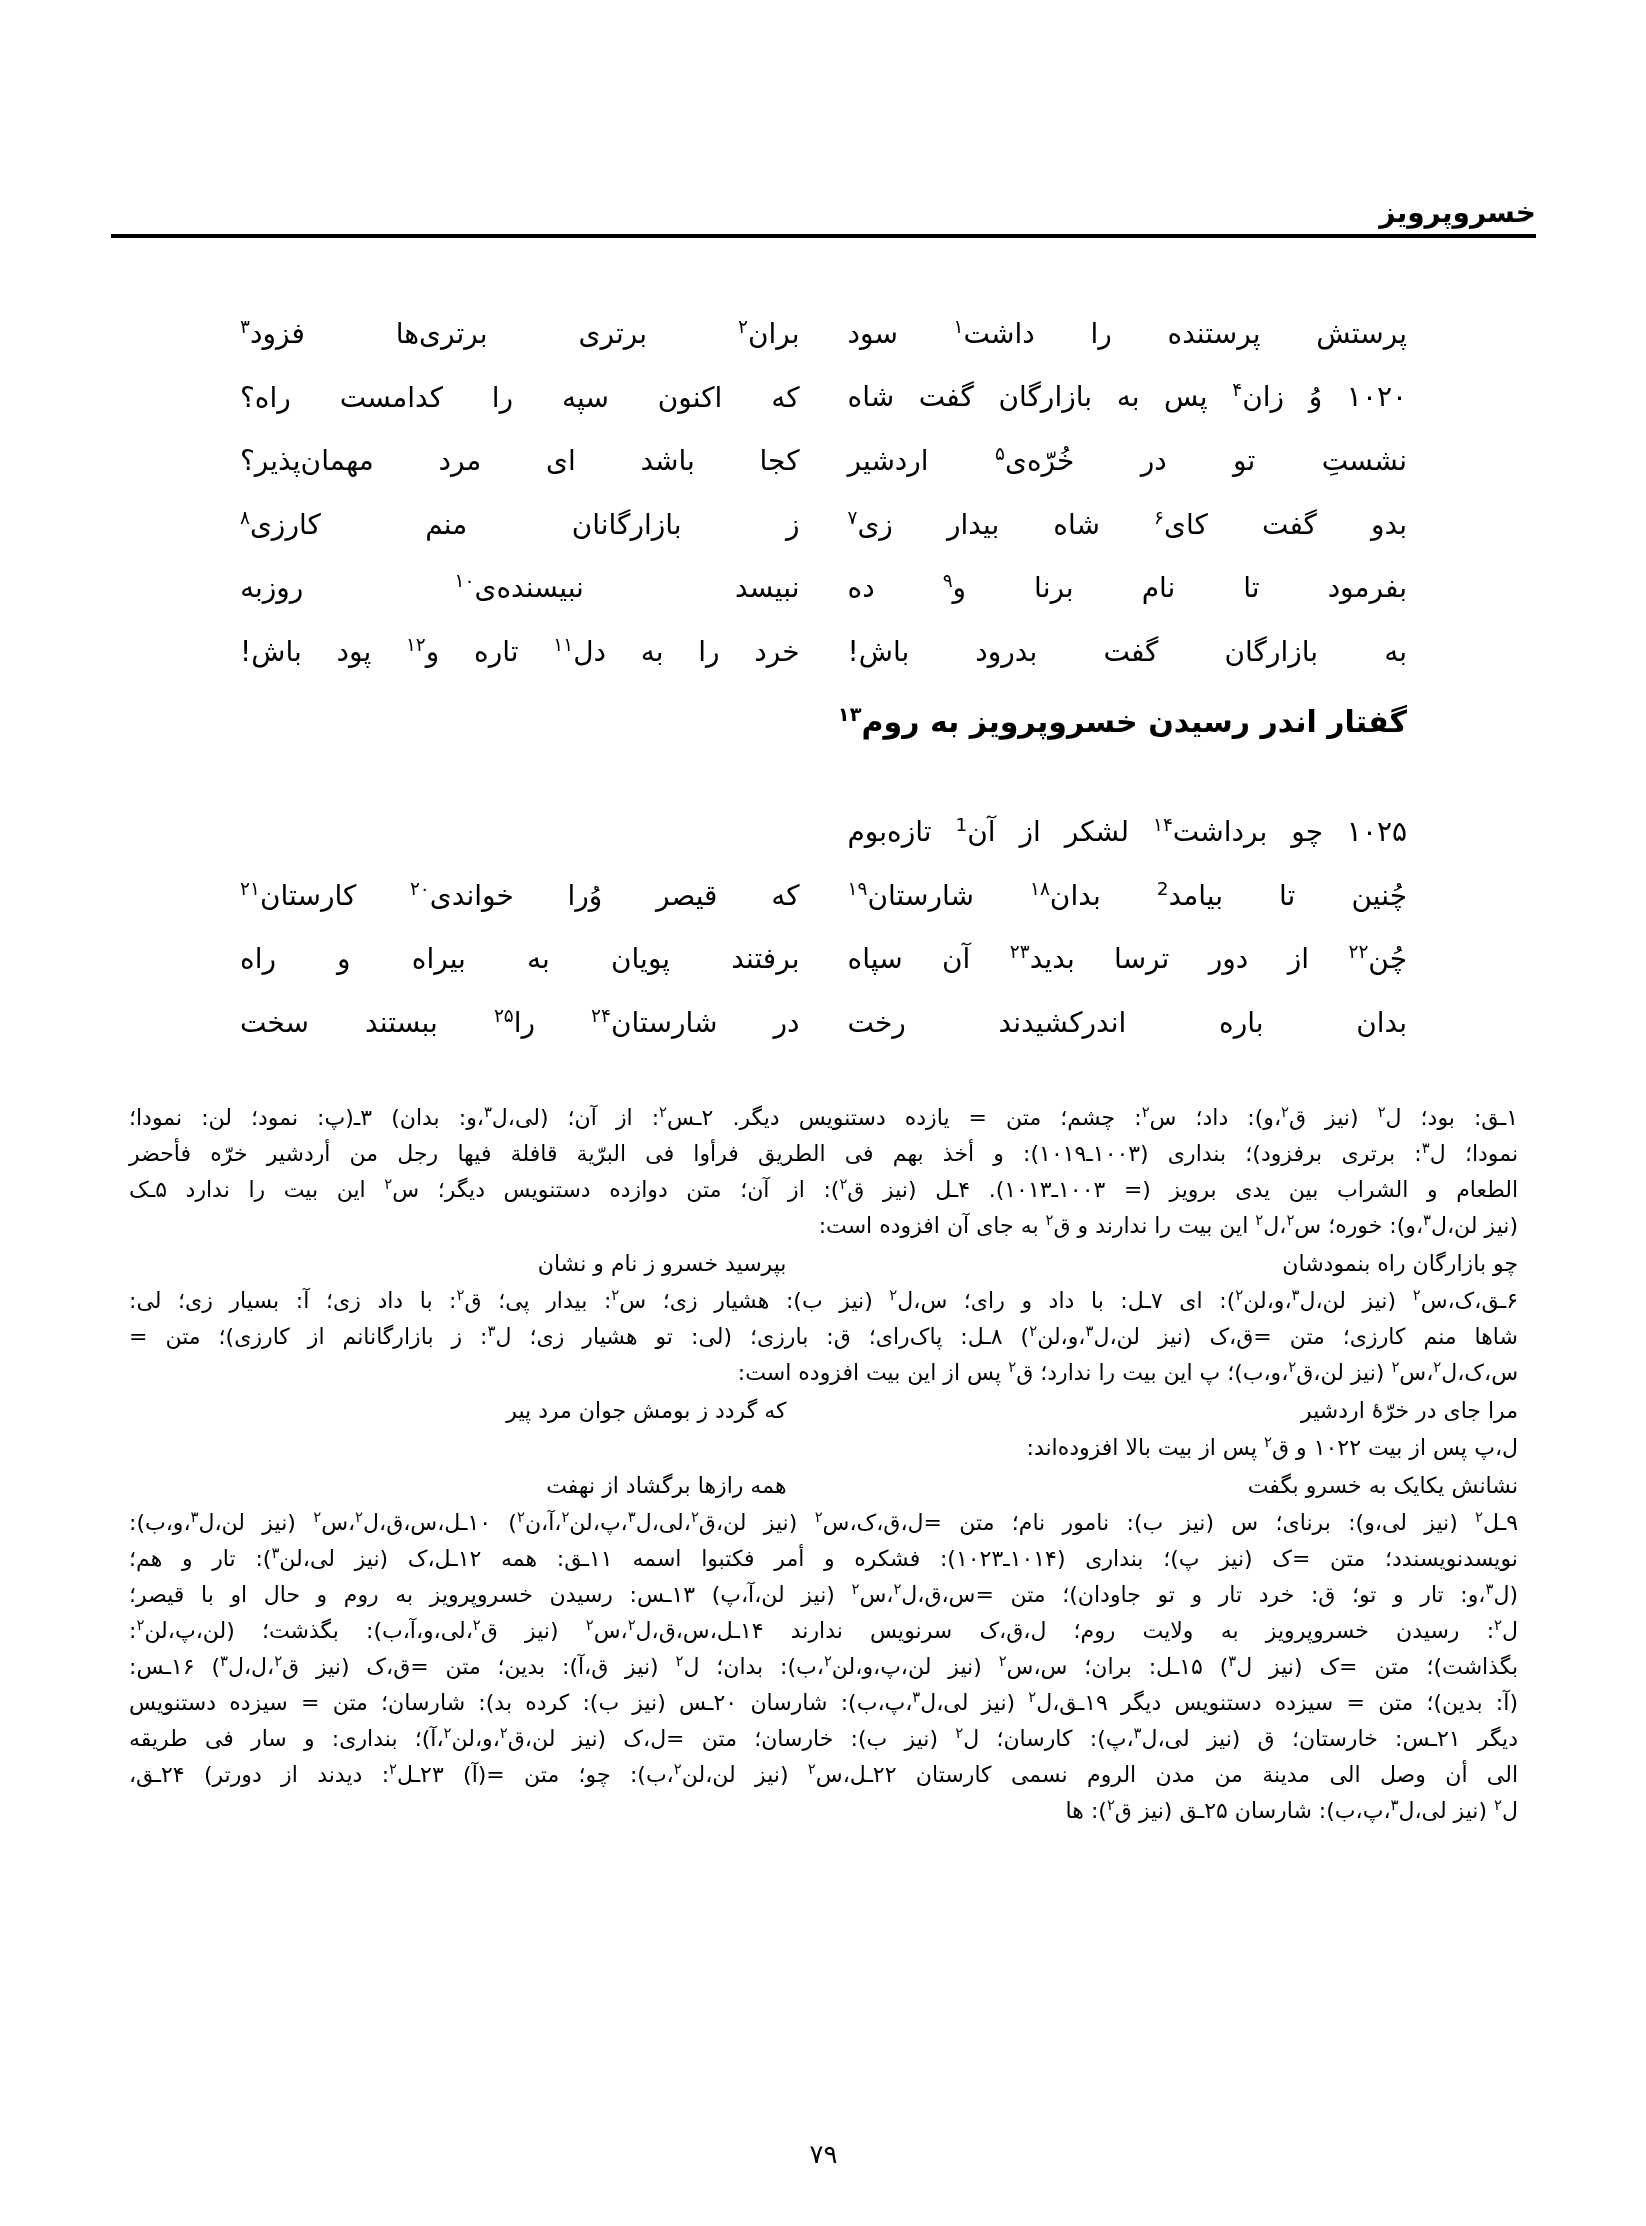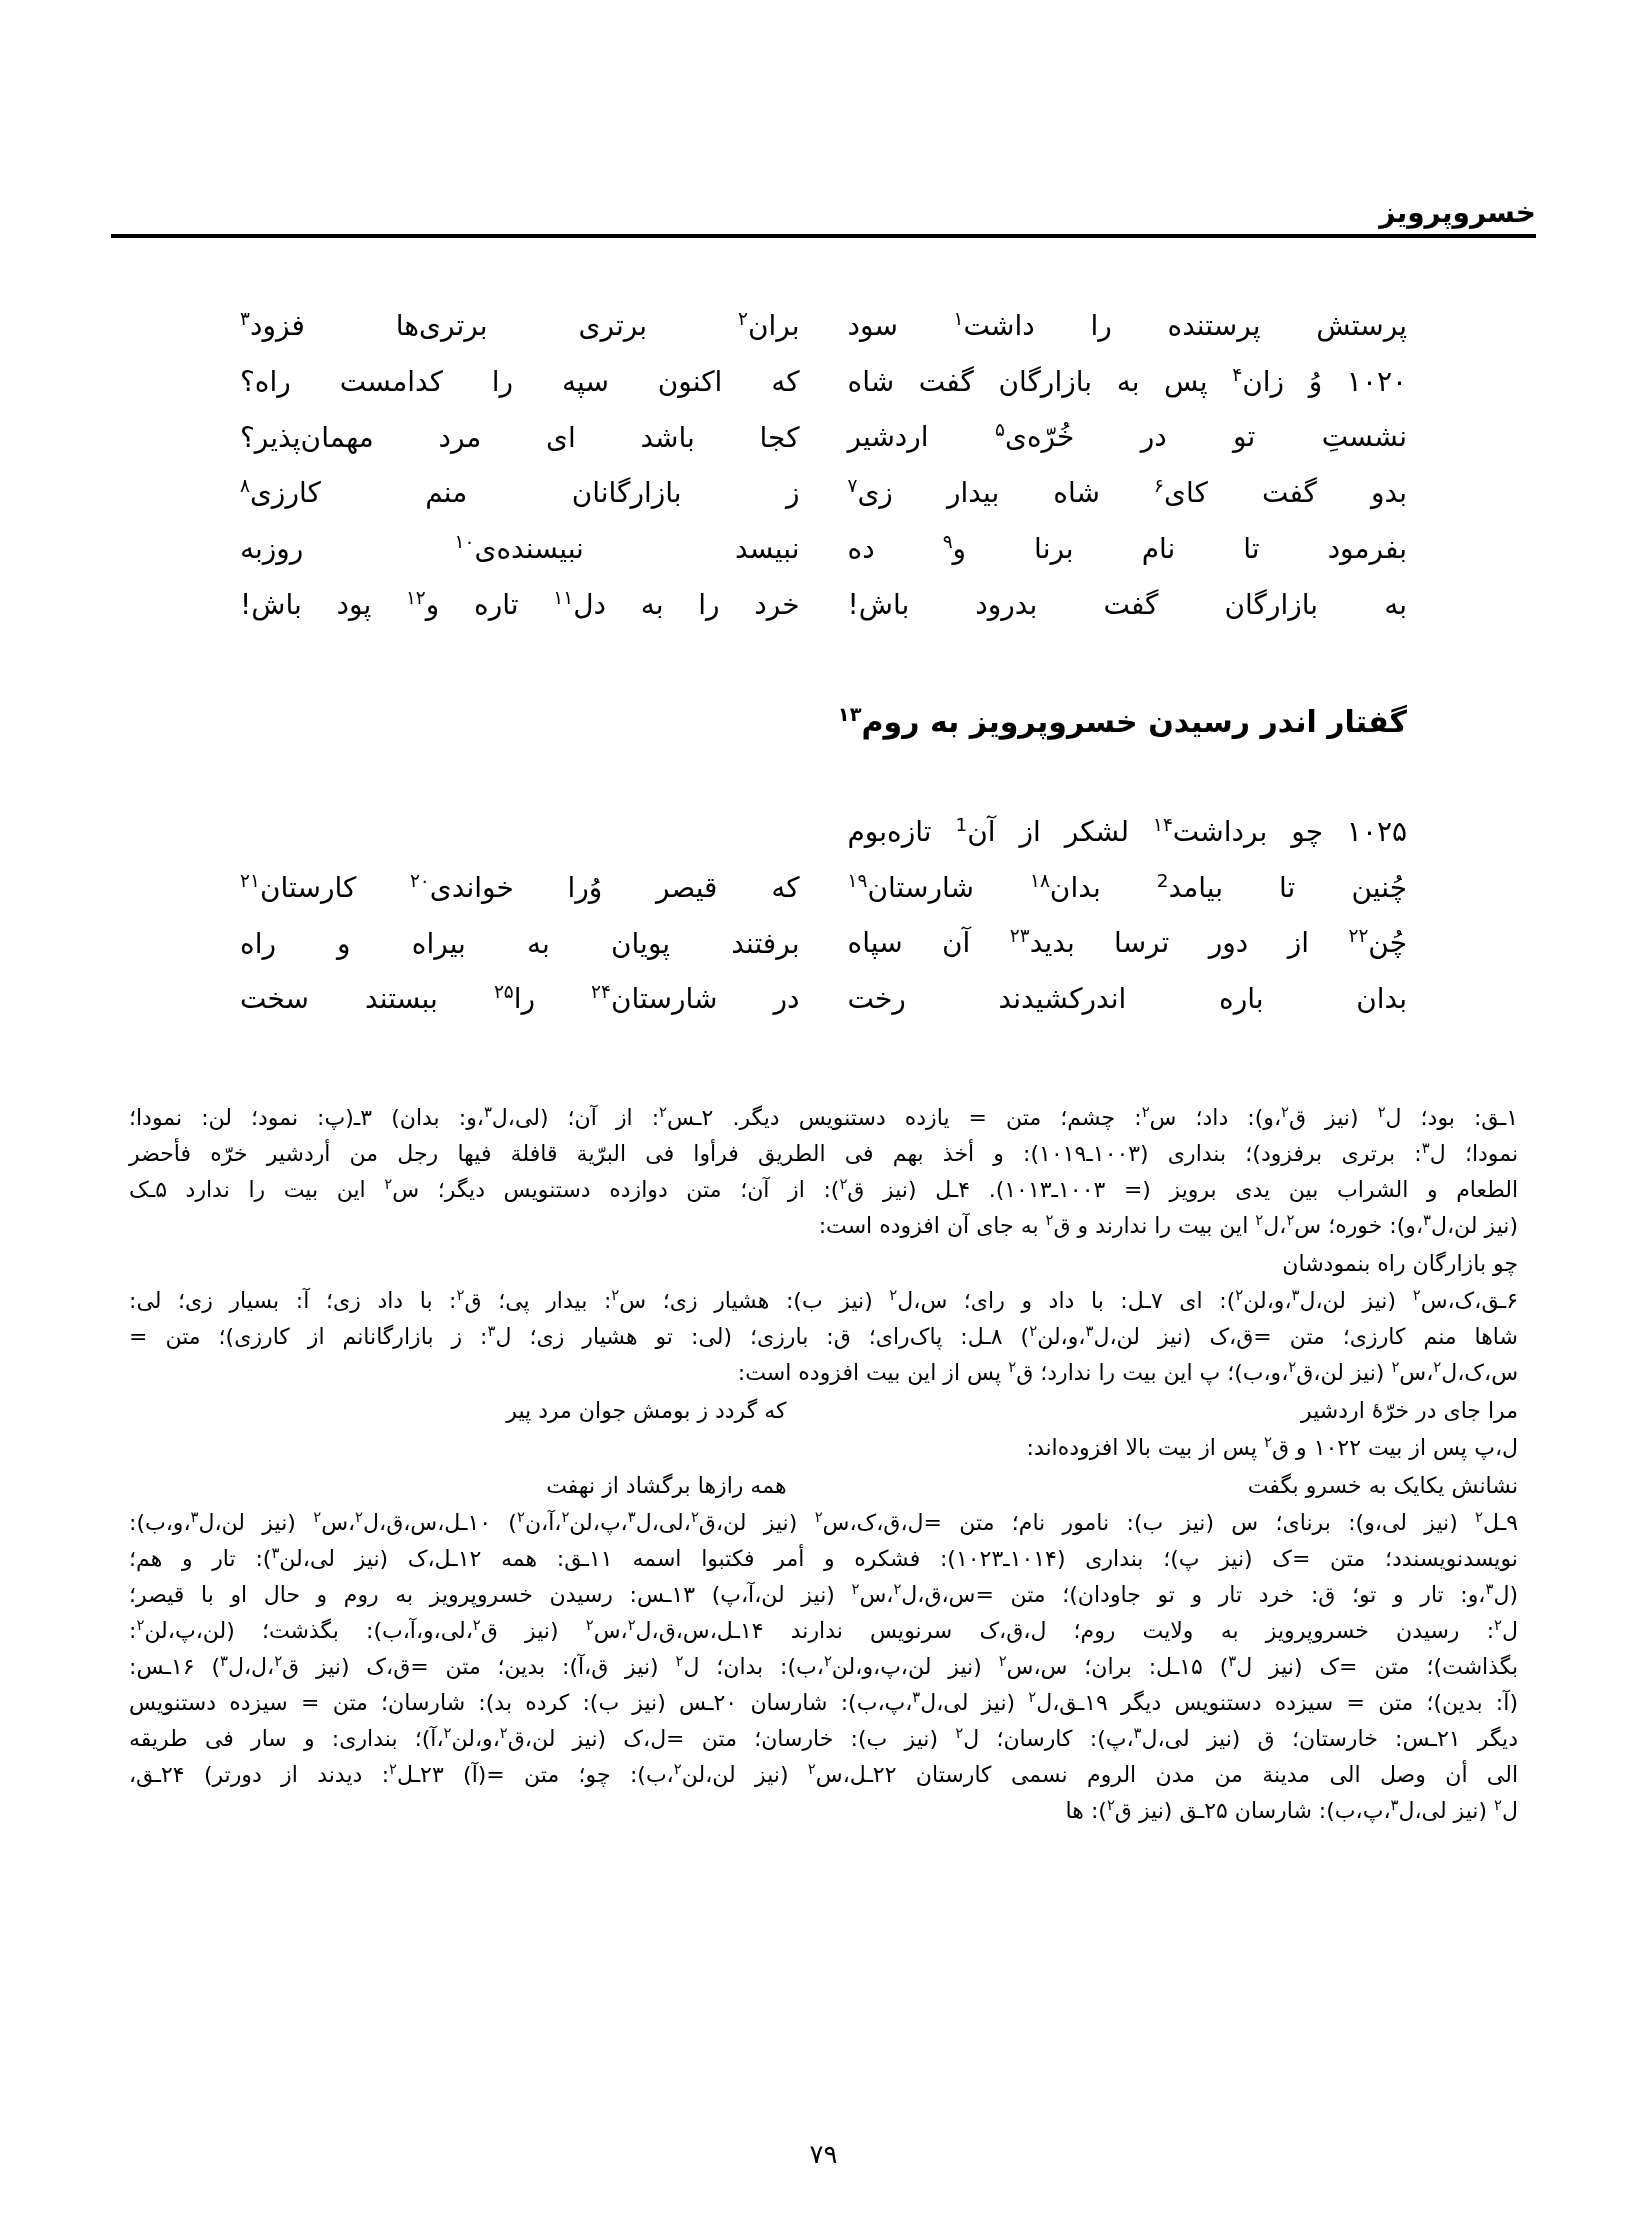--- a/index.html
+++ b/index.html
@@ -73,20 +73,21 @@
     text-align-last: justify;
     padding-left: 24px;
     box-sizing: border-box;
   }
   .hemistich.left {
     width: 50%;
     text-align: justify;
     text-align-last: justify;
     padding-right: 24px;
     box-sizing: border-box;
+    margin-top: 8px;
   }
   .hemistich .num {
     font-size: 18.5px;
     vertical-align: super;
   }
 
   
   .section-heading {
     position: absolute;
     top: 703px;
@@ -211,20 +212,21 @@
   <div class="footnotes">
     <div id="fn-part-1">
         <p>۱ـق: بود؛ ل<sup class="fn-sup">۲</sup> (نیز ق<sup class="fn-sup">۲</sup>،و): داد؛ س<sup class="fn-sup">۲</sup>: چشم؛ متن = یازده دستنویس دیگر.   ۲ـس<sup class="fn-sup">۲</sup>: از آن؛ (لی،ل<sup class="fn-sup">۳</sup>،و: بدان)   ۳ـ(پ: نمود؛ لن: نمودا؛</p>
         <p>نمودا؛ ل<sup class="fn-sup">۳</sup>: برتری برفزود)؛ بنداری (۱۰۰۳ـ۱۰۱۹): و أخذ بهم فی الطریق فرأوا فی البرّیة قافلة فیها رجل من أردشیر خرّه فأحضر</p>
         <p>الطعام و الشراب بین یدی برویز (= ۱۰۰۳ـ۱۰۱۳).   ۴ـل (نیز ق<sup class="fn-sup">۲</sup>): از آن؛ متن دوازده دستنویس دیگر؛ س<sup class="fn-sup">۲</sup> این بیت را ندارد   ۵ـک</p>
         <p class="last-right">(نیز لن،ل<sup class="fn-sup">۳</sup>،و): خوره؛ س<sup class="fn-sup">۲</sup>،ل<sup class="fn-sup">۲</sup> این بیت را ندارند و ق<sup class="fn-sup">۲</sup> به جای آن افزوده است:</p>
       </div>
 
     <div class="fn-couplet">
       <div class="fh right">چو بازارگان راه بنمودشان</div>
+      <div class="fh left">بپرسید خسرو ز نام و نشان</div>
     </div>
 
     <div id="fn-part-2">
         <p>۶ـق،ک،س<sup class="fn-sup">۲</sup> (نیز لن،ل<sup class="fn-sup">۳</sup>،و،لن<sup class="fn-sup">۲</sup>): ای   ۷ـل: با داد و رای؛ س،ل<sup class="fn-sup">۲</sup> (نیز ب): هشیار زی؛ س<sup class="fn-sup">۲</sup>: بیدار پی؛ ق<sup class="fn-sup">۲</sup>: با داد زی؛ آ: بسیار زی؛ لی:</p>
         <p>شاها منم کارزی؛ متن =ق،ک (نیز لن،ل<sup class="fn-sup">۳</sup>،و،لن<sup class="fn-sup">۲</sup>)   ۸ـل: پاک‌رای؛ ق: بارزی؛ (لی: تو هشیار زی؛ ل<sup class="fn-sup">۳</sup>: ز بازارگانانم از کارزی)؛ متن =</p>
         <p class="last-right">س،ک،ل<sup class="fn-sup">۲</sup>،س<sup class="fn-sup">۲</sup> (نیز لن،ق<sup class="fn-sup">۲</sup>،و،ب)؛ پ این بیت را ندارد؛ ق<sup class="fn-sup">۲</sup> پس از این بیت افزوده است:</p>
       </div>
 
     <div class="fn-couplet">
       <div class="fh right">مرا جای در خرّهٔ اردشیر</div>

